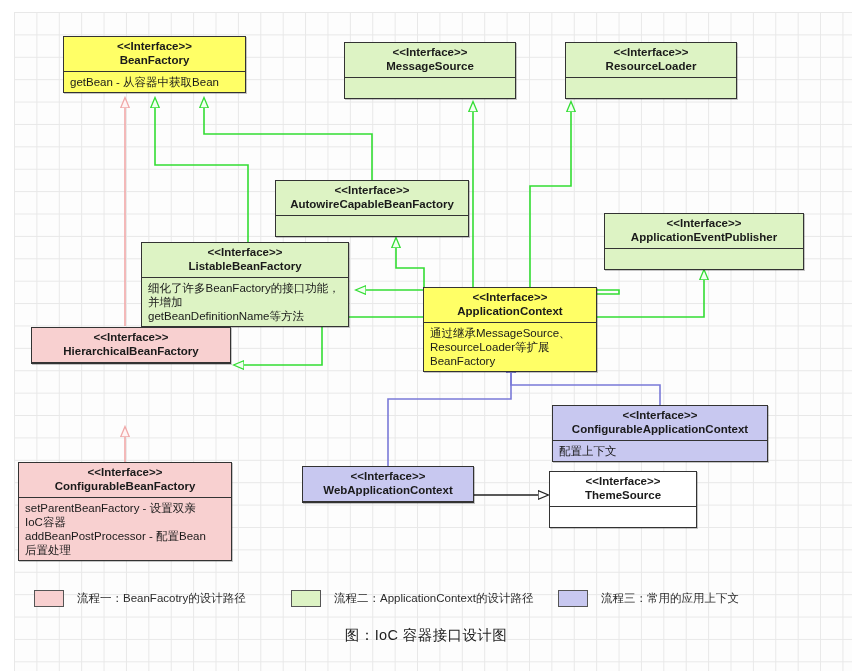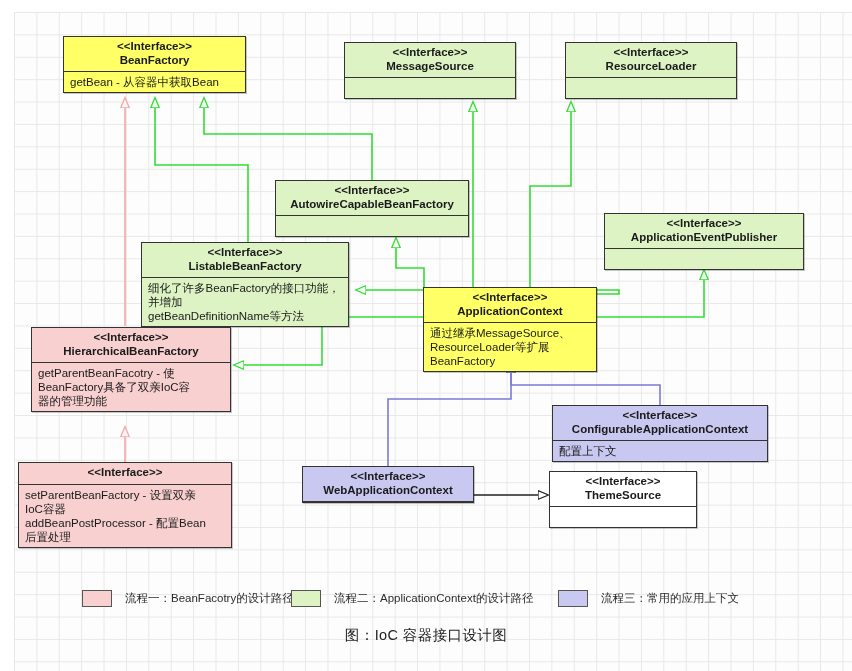--- a/index.html
+++ b/index.html
@@ -226,28 +226,26 @@
     <div class="umlbody">通过继承MessageSource、
 ResourceLoader等扩展
 BeanFactory</div>
   </div>
 
   <div class="umlbox fill-pink" style="left:31px; top:327px; width:200px;">
     <div class="umlhead">
       <span class="stereo">&lt;&lt;Interface&gt;&gt;</span>
       <span class="cname">HierarchicalBeanFactory</span>
     </div>
-    <div class="umlbody">getParentBeanFacotry - 使
-BeanFactory具备了双亲IoC容
-器的管理功能</div>
   </div>
 
   <div class="umlbox fill-pink" style="left:18px; top:462px; width:214px;">
     <div class="umlhead">
       <span class="stereo">&lt;&lt;Interface&gt;&gt;</span>
+      <span class="cname">ConfigurableBeanFactory</span>
     </div>
     <div class="umlbody">setParentBeanFactory - 设置双亲
 IoC容器
 addBeanPostProcessor - 配置Bean
 后置处理</div>
   </div>
 
   <div class="umlbox fill-purple" style="left:552px; top:405px; width:216px;">
     <div class="umlhead">
       <span class="stereo">&lt;&lt;Interface&gt;&gt;</span>
@@ -265,21 +263,21 @@
 
   <div class="umlbox fill-white" style="left:549px; top:471px; width:148px;">
     <div class="umlhead">
       <span class="stereo">&lt;&lt;Interface&gt;&gt;</span>
       <span class="cname">ThemeSource</span>
     </div>
     <div class="umlbody empty"></div>
   </div>
 
   <div id="legend">
-    <div class="legend-item" style="left:20px; top:4px;margin-left:48px;">
+    <div class="legend-item" style="left:20px; top:4px;">
       <span class="swatch" style="background:#f8d0d0;"></span>
       <span>流程一：BeanFacotry的设计路径</span>
     </div>
     <div class="legend-item" style="left:277px; top:4px;">
       <span class="swatch" style="background:#ddf3c4;"></span>
       <span>流程二：ApplicationContext的设计路径</span>
     </div>
     <div class="legend-item" style="left:544px; top:4px;justify-content:center;">
       <span class="swatch" style="background:#c8c8f0;"></span>
       <span>流程三：常用的应用上下文</span>

